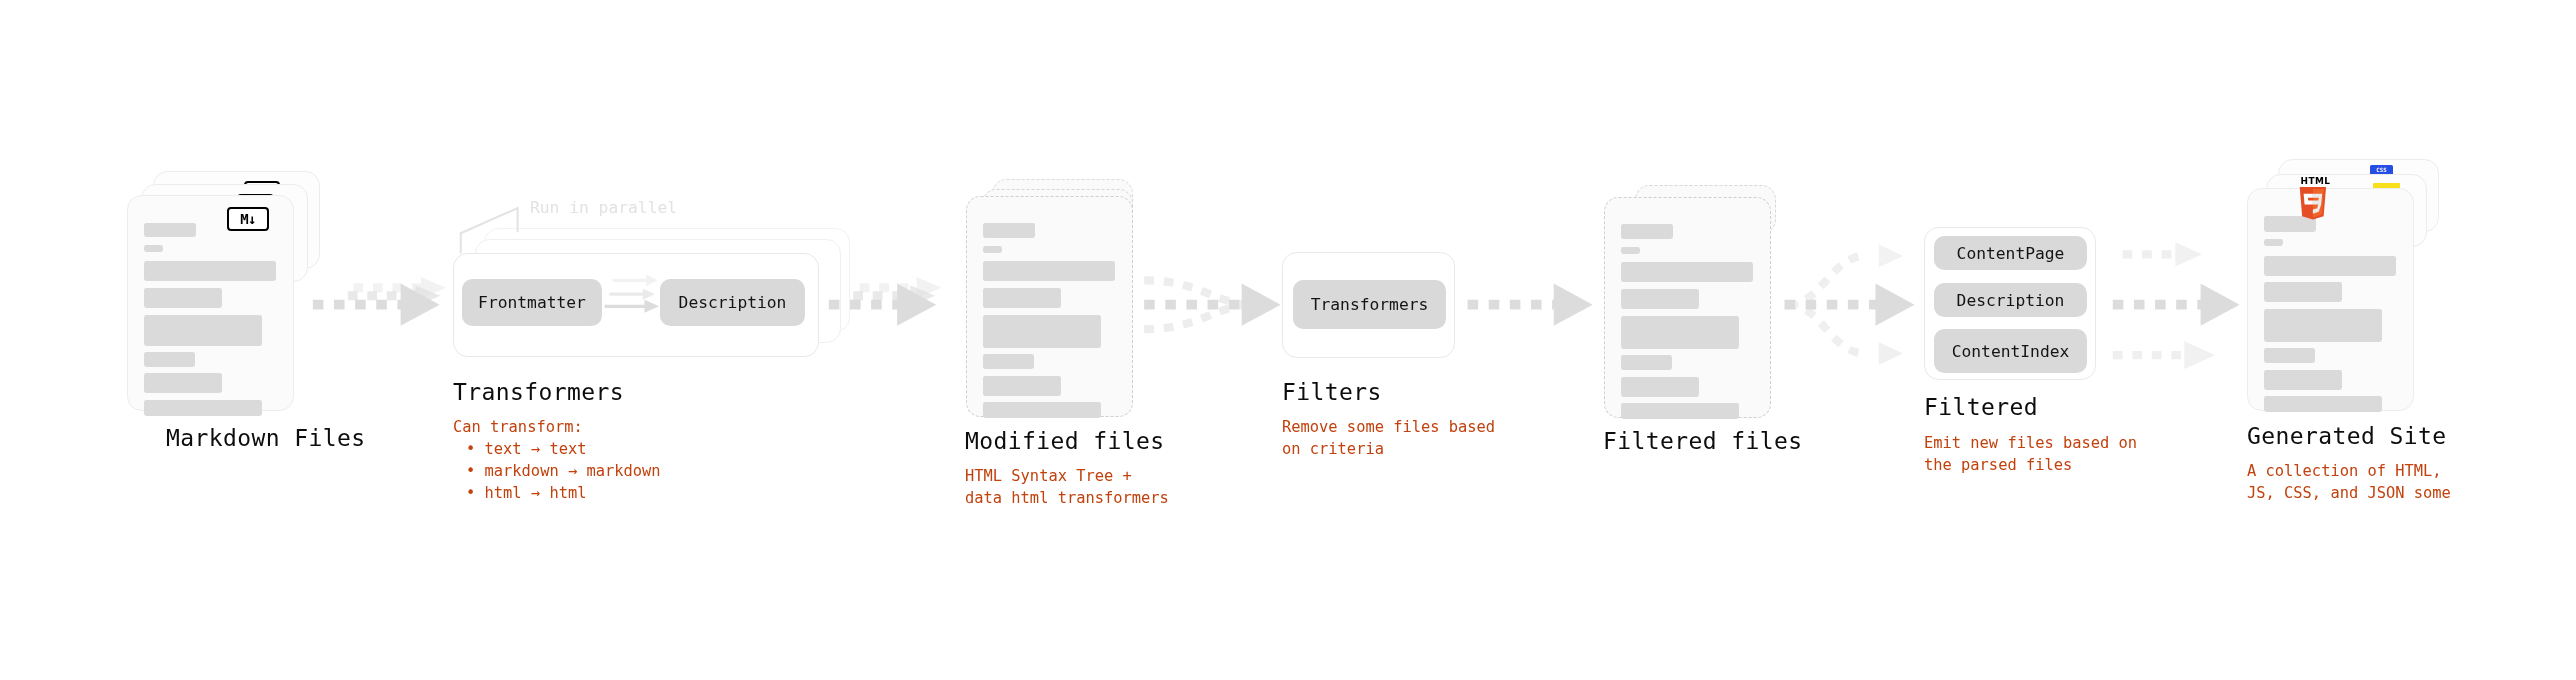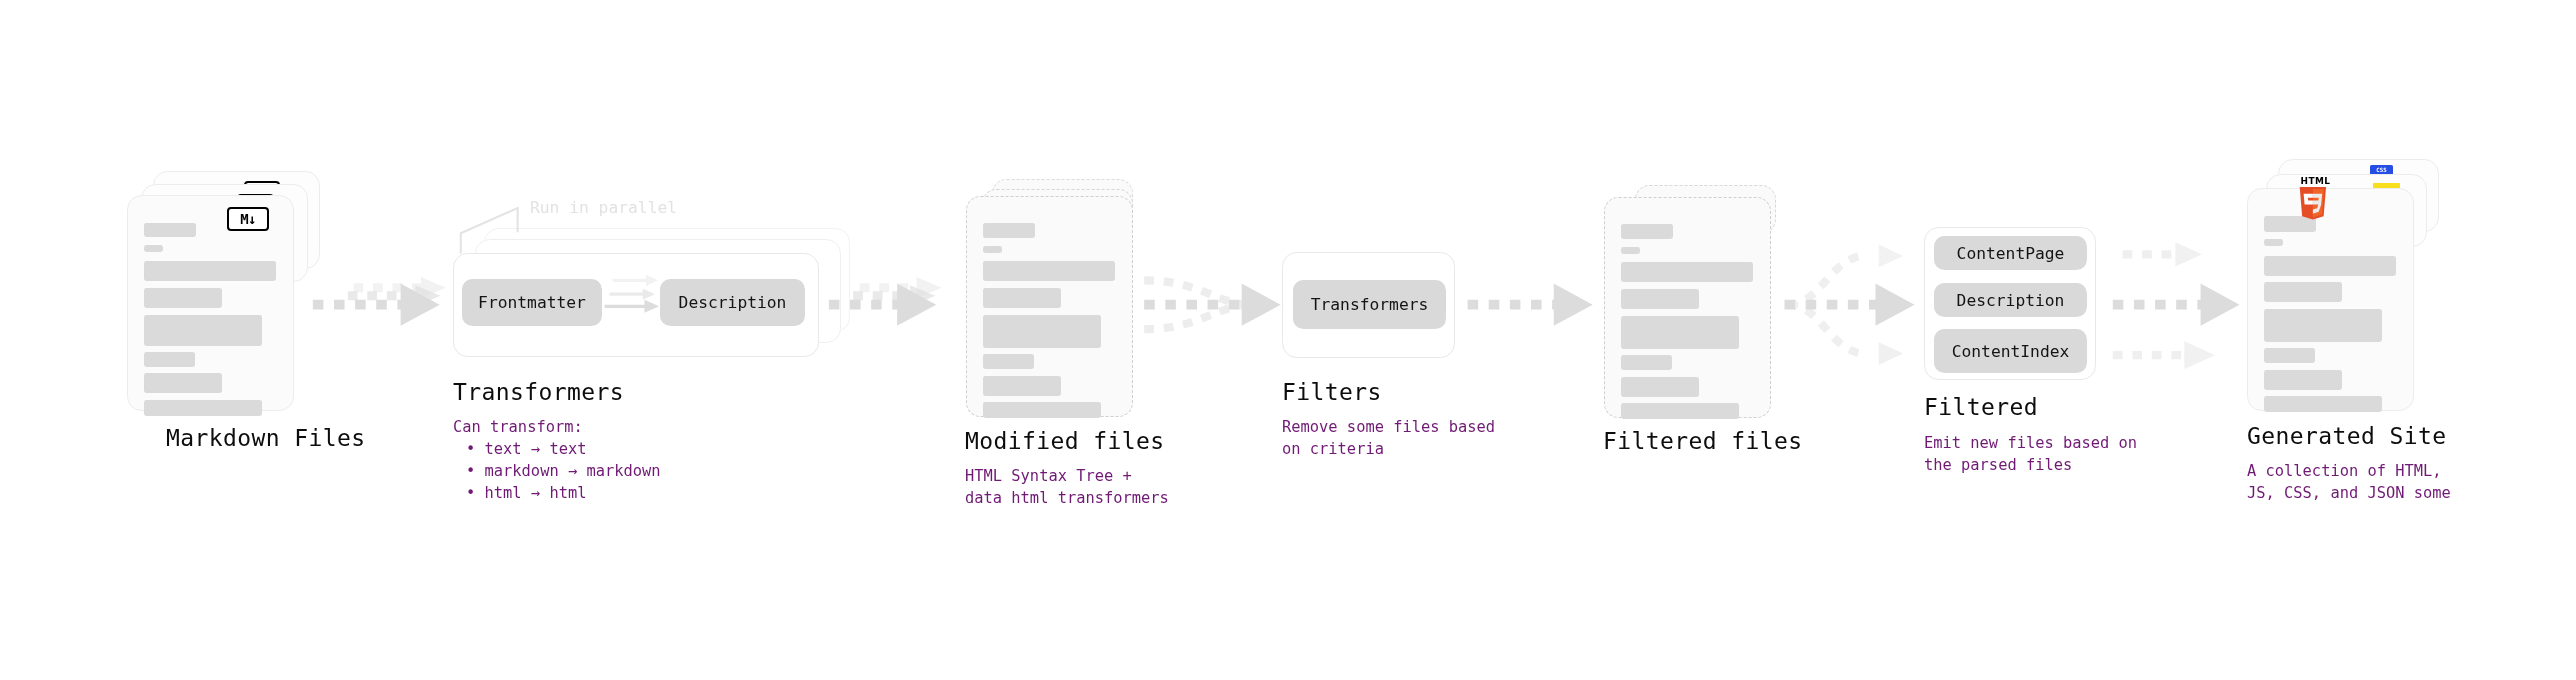--- a/index.html
+++ b/index.html
@@ -32,21 +32,21 @@
     position:absolute;
     font-size:23px;
     letter-spacing:0.4px;
     color:#0d0d0d;
     white-space:nowrap;
   }
   .desc{
     position:absolute;
     font-size:15.4px;
     line-height:22px;
-    color:#701a75;
+    color:#c2410c;
     white-space:pre;
   }
 
   .boxframe{
     position:absolute;
     border:1.6px solid #e8e8e8;
     border-radius:14.6px;
     background:#ffffff;
     box-sizing:border-box;
   }

